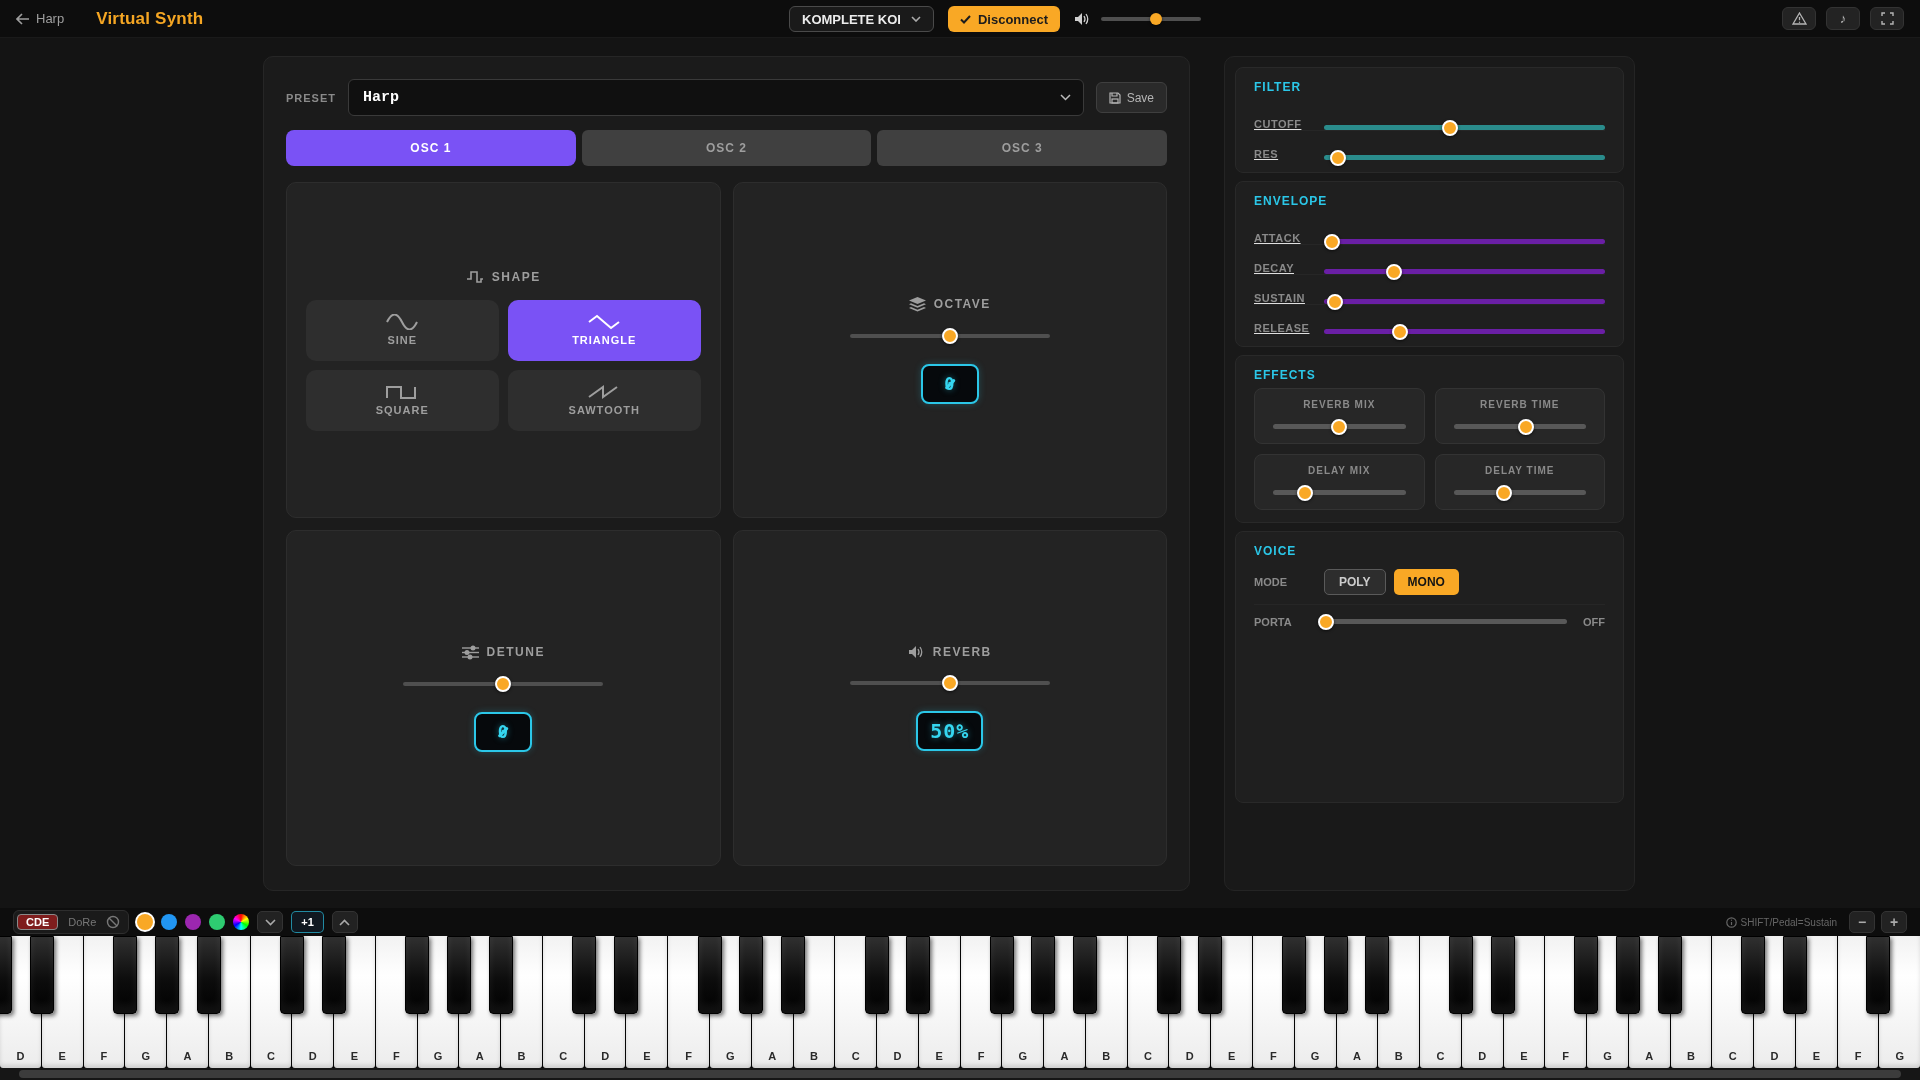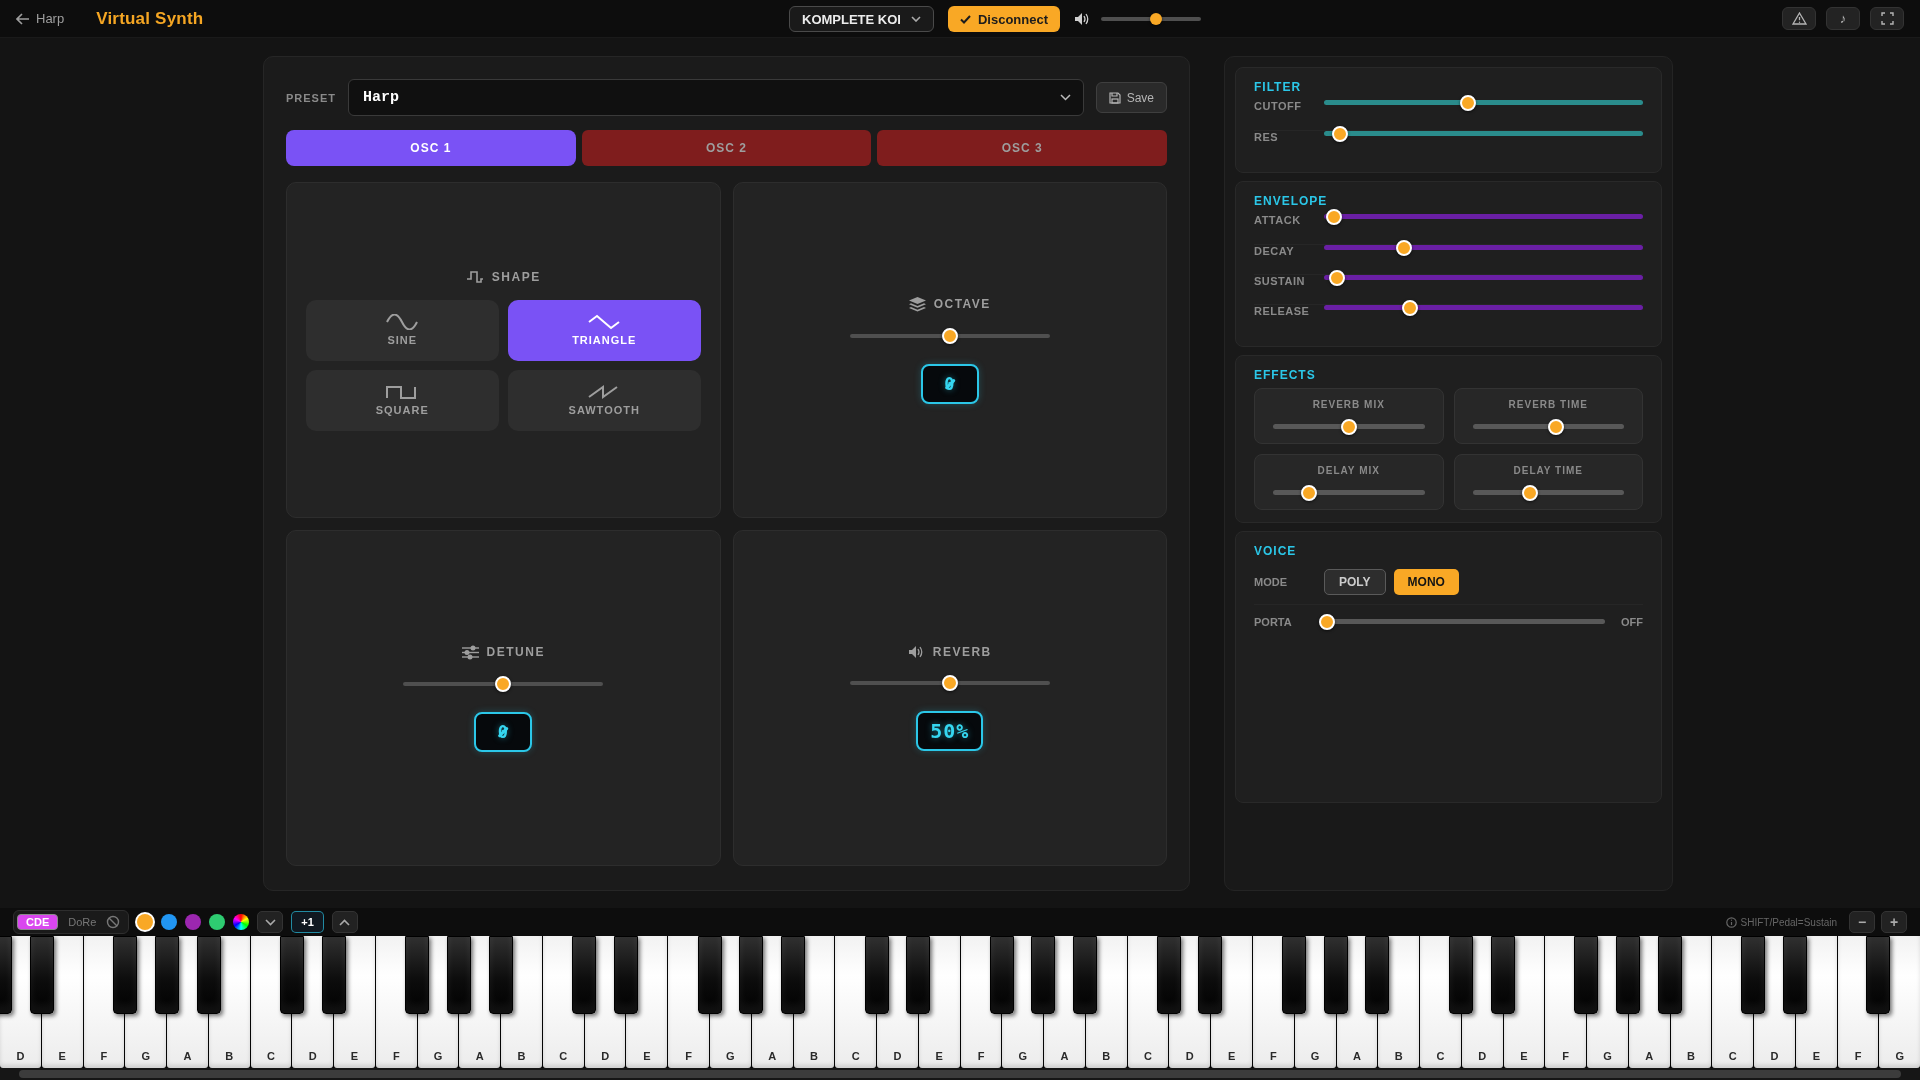--- a/index.html
+++ b/index.html
@@ -27,21 +27,21 @@
   .main-panel { width:927px; height:835px; background:#1b1b1b; border:1px solid #262626;
     border-radius:10px; padding:22px; }
   .preset-row { display:flex; align-items:center; gap:12px; }
   .tiny-label { color:#8a8a8a; font-size:11px; font-weight:bold; letter-spacing:1px; }
   .preset-select { flex:1; height:37px; background:#101010; border:1px solid #3a3a3a; border-radius:6px;
     display:flex; align-items:center; padding:0 14px; color:#fff; font-size:15px; font-weight:bold; position:relative;font-family:Liberation Mono, monospace; }
   .preset-select .chev { position:absolute; right:12px; }
   .save-btn { height:31px; background:#2a2a2a; border:1px solid #3f3f3f; border-radius:6px; color:#b5b5b5;
     font-size:12px; display:flex; align-items:center; gap:6px; padding:0 12px; }
   .tabs { display:flex; gap:6px; margin-top:14px; }
-  .tab { flex:1; height:36px; background:#7f1d1d; border-radius:6px; display:flex; align-items:center;
+  .tab { flex:1; height:36px; background:#404040; border-radius:6px; display:flex; align-items:center;
     justify-content:center; color:#9e9e9e; font-size:12px; font-weight:bold; letter-spacing:1px; }
   .tab.active { background:#7a52f5; color:#fff; border-radius:8px; }
   .osc-grid { display:grid; grid-template-columns:1fr 1fr; gap:12px; margin-top:16px; }
   .osc-card { height:336px; background:#232323; border:1px solid #2d2d2d; border-radius:10px;
     display:flex; flex-direction:column; align-items:center; justify-content:center; }
   .card-head { display:flex; align-items:center; gap:8px; color:#9e9e9e; font-size:12px;
     font-weight:bold; letter-spacing:1.5px; }
   .shape-grid { display:grid; grid-template-columns:193px 193px; gap:9px; margin-top:16px; }
   .shape-btn { height:61px; background:#2e2e2e; border:none; border-radius:10px; display:flex;
     flex-direction:column; align-items:center; justify-content:center; gap:4px; color:#9e9e9e; }
@@ -55,25 +55,25 @@
   .lcd { min-width:58px; height:40px; background:#06090c; border:2px solid #2bc7e8; border-radius:8px;
     display:flex; align-items:center; justify-content:center; color:#35d6f0; padding:0 12px;
     font-family:"DejaVu Sans Mono", monospace; font-weight:bold; font-size:17px; letter-spacing:1px;
     box-shadow:0 0 7px rgba(43,199,232,.25); text-shadow:0 0 6px rgba(53,214,240,.5); }
   .lcd.wide { font-size:20px; }
   .slash0 { position:relative; display:inline-block; }
   .slash0::after { content:''; position:absolute; left:50%; top:50%; width:2.5px; height:13px;
     background:#35d6f0; transform:translate(-50%,-50%) rotate(45deg); border-radius:2px; }
 
   
-  .right-panel { width:449px; height:835px; background:#191919; border:1px solid #242424;
+  .right-panel { width:411px; height:835px; background:#191919; border:1px solid #242424;
     border-radius:10px; padding:10px; display:flex; flex-direction:column; gap:8px; }
   .r-card { background:#1f1f1f; border:1px solid #292929; border-radius:8px; padding:12px 18px; }
   .r-title { color:#2bc7e8; font-size:12px; font-weight:bold; letter-spacing:1px; margin-bottom:6px; }
-  .s-row { display:flex; align-items:flex-start; height:30px; }
+  .s-row { display:flex; align-items:flex-end; height:30px;text-decoration:underline; }
   .s-row + .s-row { border-top:1px solid #262626; }
   .s-row .lbl { width:70px; color:#8a8a8a; font-size:11px; font-weight:bold; letter-spacing:.5px; }
   .track { position:relative; flex:1; height:5px; border-radius:3px; }
   .track.teal { background:#2a8c8c; }
   .track.purple { background:#6a1fa5; }
   .track.gray { background:#585858; }
   .fx-grid { display:grid; grid-template-columns:1fr 1fr; gap:10px; margin-top:4px; }
   .fx-card { background:#272727; border:1px solid #333; border-radius:8px; padding:10px 18px 14px; }
   .fx-card .fx-lbl { display:block; text-align:center; color:#8a8a8a; font-size:10px; font-weight:bold;
     letter-spacing:1px; margin-bottom:14px; }
@@ -84,21 +84,21 @@
   .mode-btn.poly { background:#2d2d2d; border:1px solid #5a5a5a; color:#ccc; margin-right:8px; }
   .mode-btn.mono { background:#f9a825; border:none; color:#141414; }
   .porta-row { display:flex; align-items:center; height:34px; border-top:1px solid #262626; margin-top:4px; }
   .porta-row .lbl { width:70px; color:#8a8a8a; font-size:11px; font-weight:bold; }
   .off-lbl { color:#8a8a8a; font-size:11px; font-weight:bold; margin-left:16px; }
 
   
   .kb-toolbar { height:28px; background:#0d0d0d; display:flex; align-items:center; padding:0 13px; gap:8px; }
   .seg { display:flex; align-items:center; gap:6px; background:#1a1a1a; border:1px solid #2e2e2e;
     border-radius:6px; padding:2px 8px 2px 3px; height:24px; }
-  .seg-chip { background:#d946ef; border:1px solid #8a8a8a; border-radius:4px; color:#fff;
+  .seg-chip { background:#7f1d1d; border:1px solid #8a8a8a; border-radius:4px; color:#fff;
     font-size:11px; font-weight:bold; padding:1px 8px; }
   .seg-plain { color:#777; font-size:11px; padding:0 4px; background:none; border:none; }
   .dot { width:16px; height:16px; border-radius:50%; border:none; }
   .dot.sel { box-shadow:0 0 0 2px #fff; }
   .dot-orange { background:#f9a825; } .dot-blue { background:#2196f3; }
   .dot-purple { background:#9c27b0; } .dot-green { background:#2ecc71; }
   .dot-rainbow { background:conic-gradient(#f00,#ff0,#0f0,#0ff,#00f,#f0f,#f00); }
   .tb-btn { height:22px; min-width:26px; background:#222; border:1px solid #333; border-radius:5px;
     color:#aaa; display:flex; align-items:center; justify-content:center; font-size:13px; }
   .plus1 { background:#101820; border:1px solid rgba(43,199,232,.65); color:#fff; font-size:11px;

